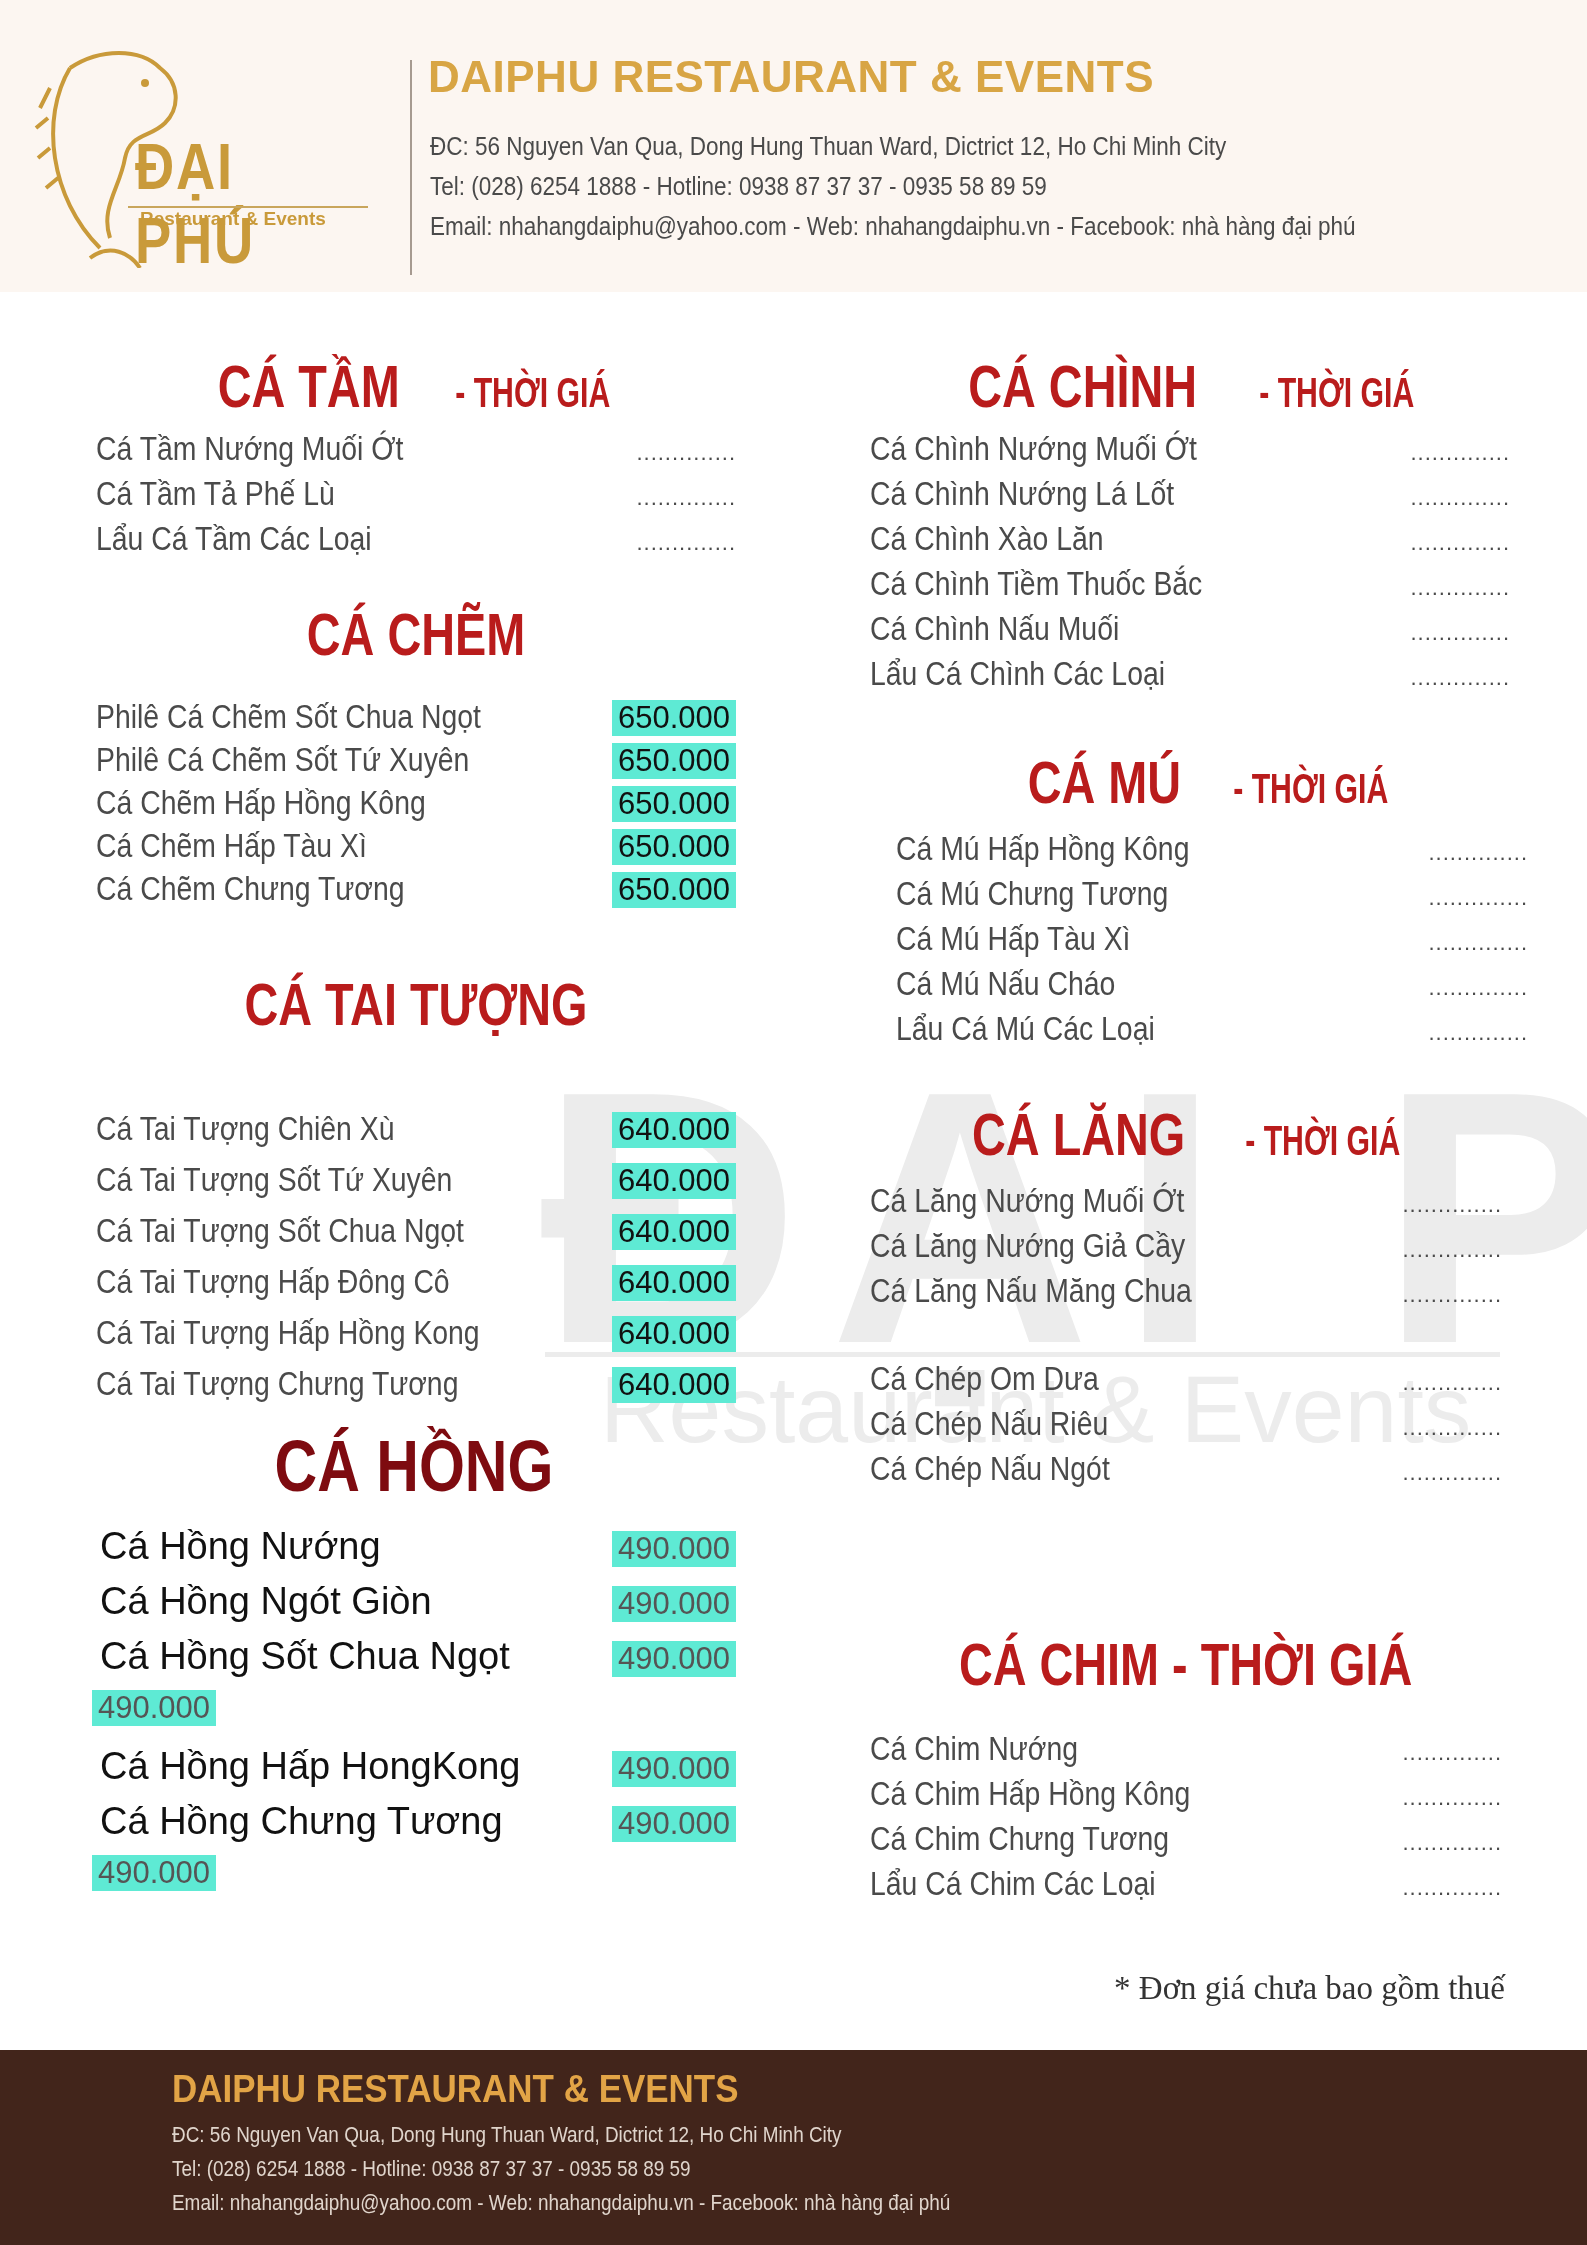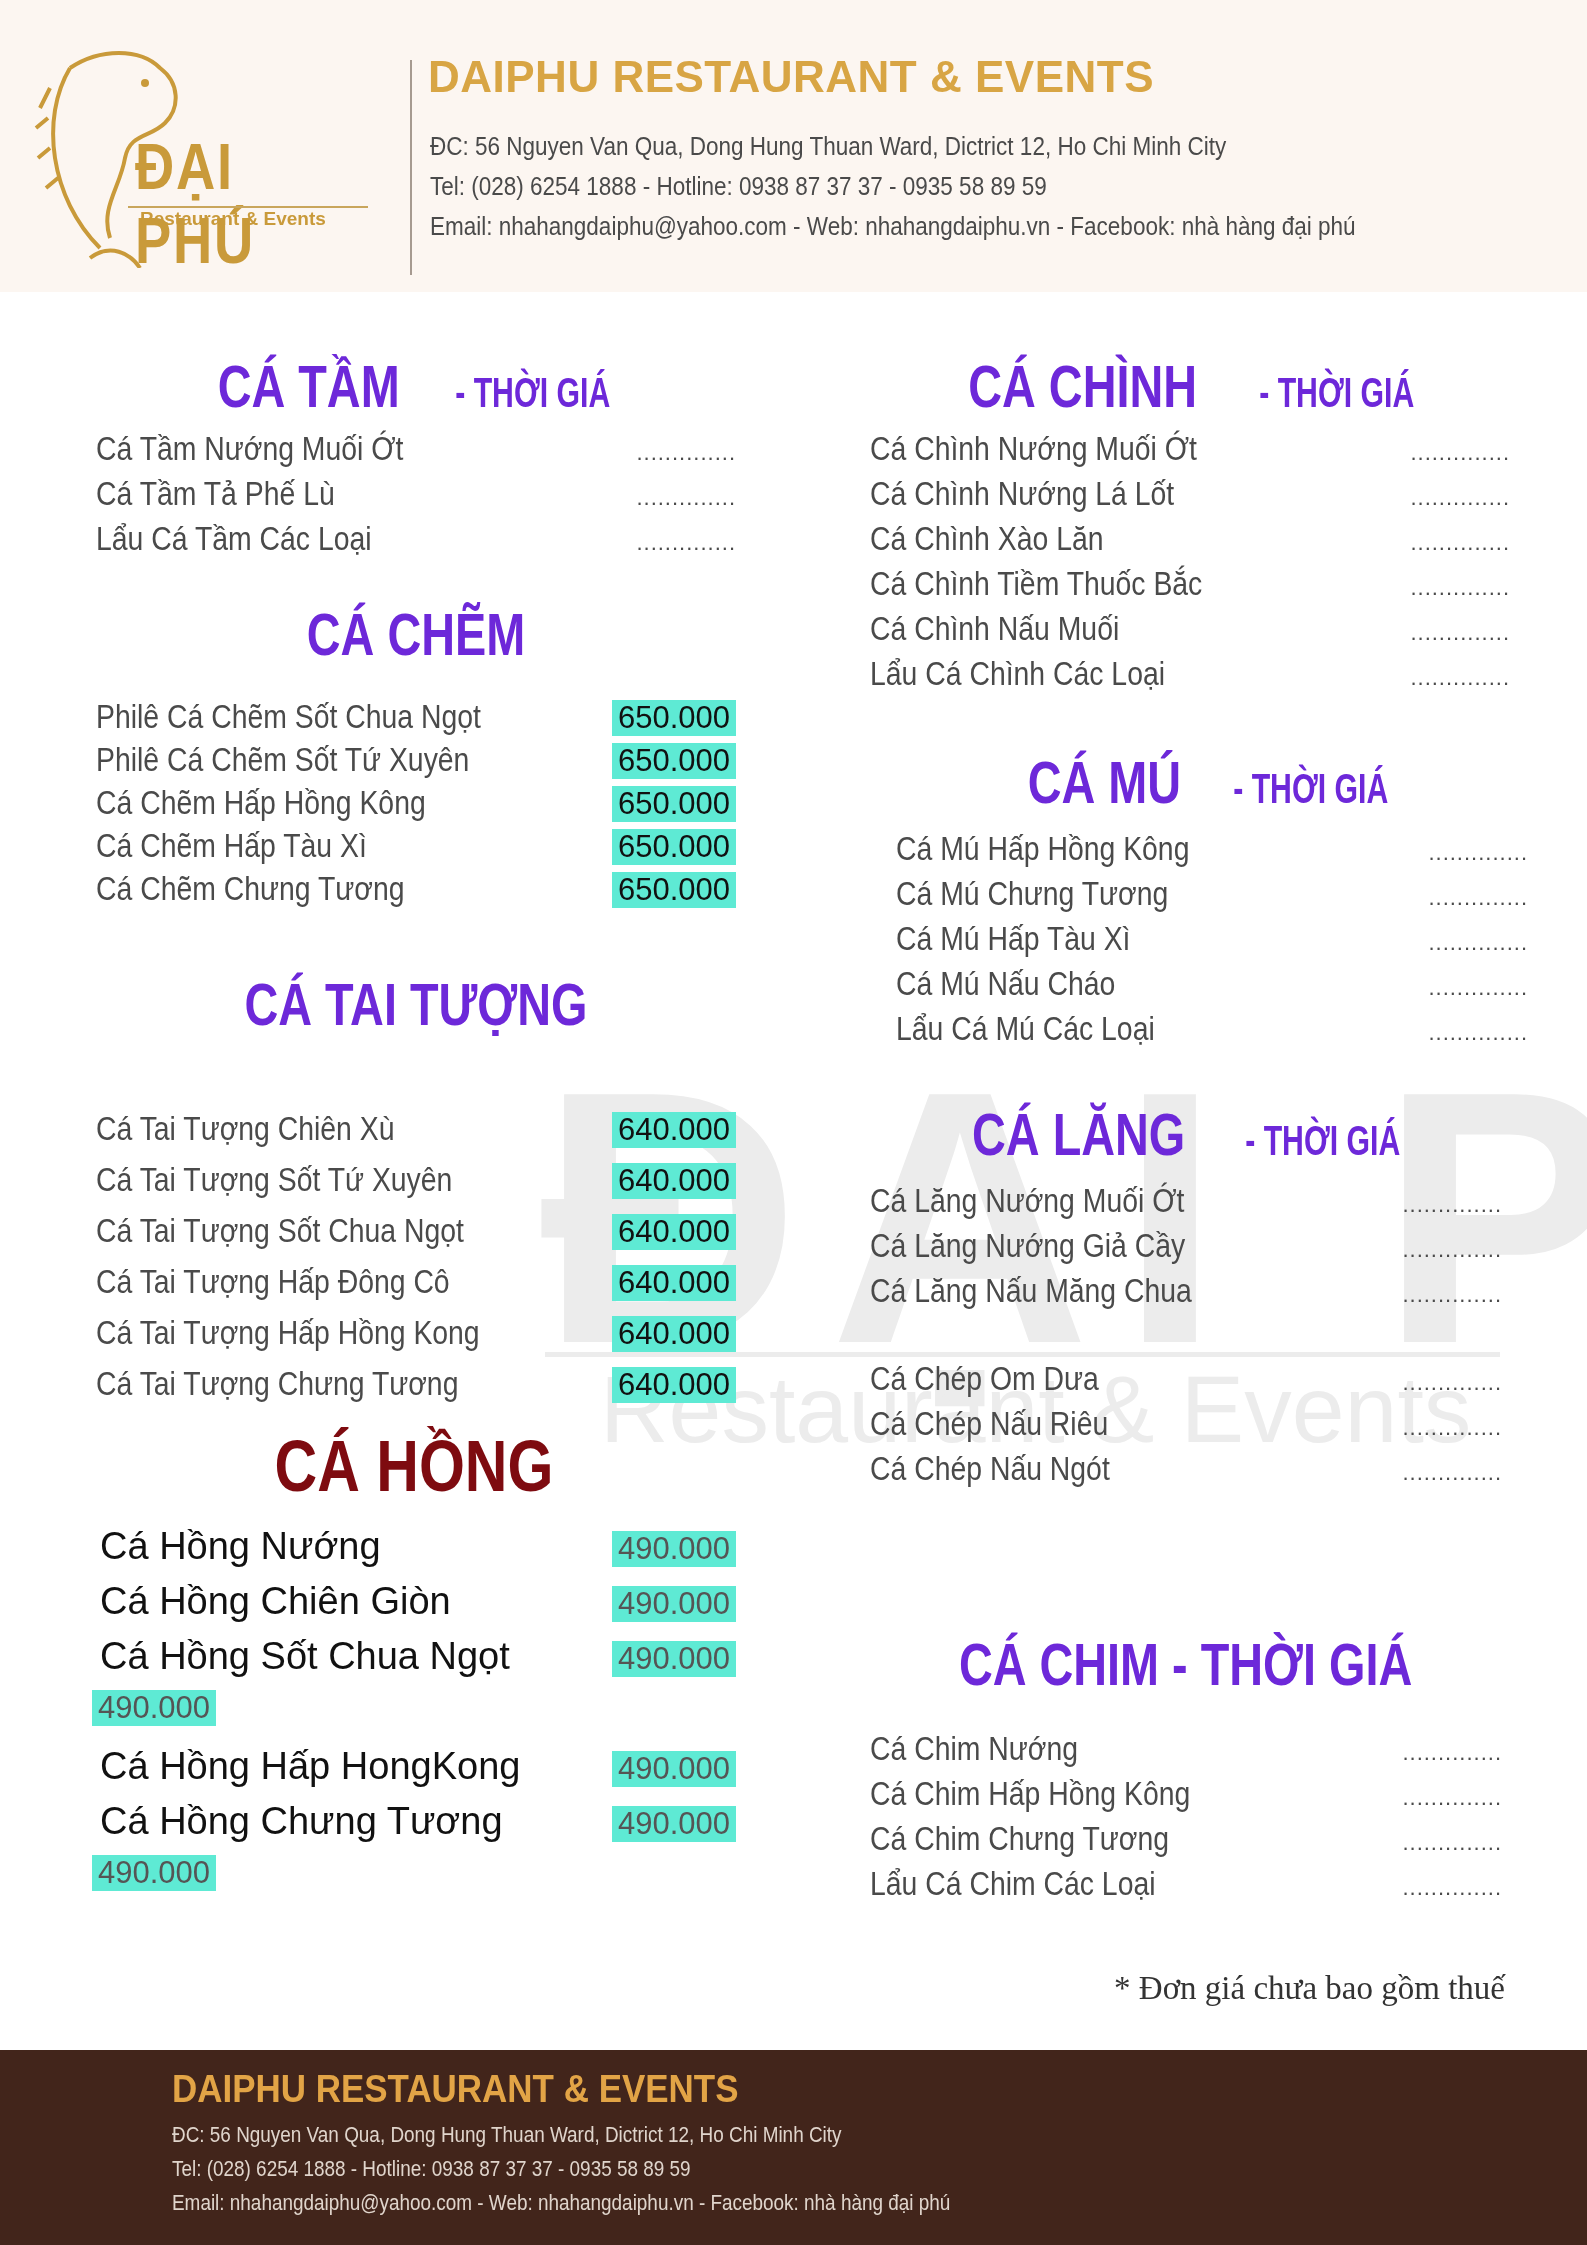--- a/index.html
+++ b/index.html
@@ -14,21 +14,21 @@
   .logo-sub { position: absolute; left: 110px; top: 180px; font-size: 19px; font-weight: bold; color: #c99a3a; }
   .header-divider { position: absolute; left: 410px; top: 60px; width: 2px; height: 215px; background: #a69a90; }
   .header-title { position: absolute; left: 428px; top: 52px; font-size: 44px; font-weight: bold; color: #d8a544; letter-spacing: 0.5px; }
   .header-line { position: absolute; left: 430px; font-size: 25px; color: #4a4a4a; transform: scaleX(0.9); transform-origin: left; white-space: nowrap; }
 
   
   .wm { position: absolute; color: #ececec; font-weight: bold; pointer-events: none; white-space: nowrap; }
 
   
   .section { position: absolute; }
-  .sec-title { text-align: center; color: #6d28d9; font-weight: bold; white-space: nowrap; font-family: "Liberation Sans Narrow", "Liberation Sans", sans-serif; }
+  .sec-title { text-align: center; color: #b91c1c; font-weight: bold; white-space: nowrap; font-family: "Liberation Sans Narrow", "Liberation Sans", sans-serif; }
   .sec-title .big { font-size: 60px; display: inline-block; transform: scaleX(0.78); }
   .sec-title .small { font-size: 42px; display: inline-block; transform: scaleX(0.72); }
   .item { position: relative; display: flex; justify-content: space-between; align-items: baseline; white-space: nowrap; }
   .item-name { font-size: 33px; color: #4a4a4a; transform: scaleX(0.86); transform-origin: left; display: inline-block; }
   .dots { font-size: 22px; color: #4a4a4a; letter-spacing: 1px; }
   .price { font-size: 31px; color: #111; background: #5eead4; padding: 0 6px; }
 
   .hong .sec-title { color: #7e0b10; font-family: "Liberation Sans", sans-serif; }
   .hong .item-name { font-size: 38px; color: #111; transform: none; background: #fff; padding: 0 8px; }
   .hong .price { color: #555; font-size: 31px; }
@@ -144,21 +144,21 @@
 
 <div class="section hong" style="left:92px;top:1425px;width:644px;">
   <div class="sec-title" style="height:100px;">
     <span class="big" style="font-size:72px;transform:scaleX(0.82);">CÁ HỒNG</span>
   </div>
   <div class="item" style="height:55px">
       <span class="item-name">Cá Hồng Nướng</span>
       <span class="price">490.000</span>
     </div>
   <div class="item" style="height:55px">
-      <span class="item-name">Cá Hồng Chiên Giòn</span>
+      <span class="item-name">Cá Hồng Ngót Giòn</span>
       <span class="price">490.000</span>
     </div>
   <div class="item" style="height:55px">
       <span class="item-name">Cá Hồng Sốt Chua Ngọt</span>
       <span class="price">490.000</span>
     </div>
   <div class="item" style="height:55px">
       <span class="price">490.000</span>
     </div>
   <div class="item" style="height:55px">

